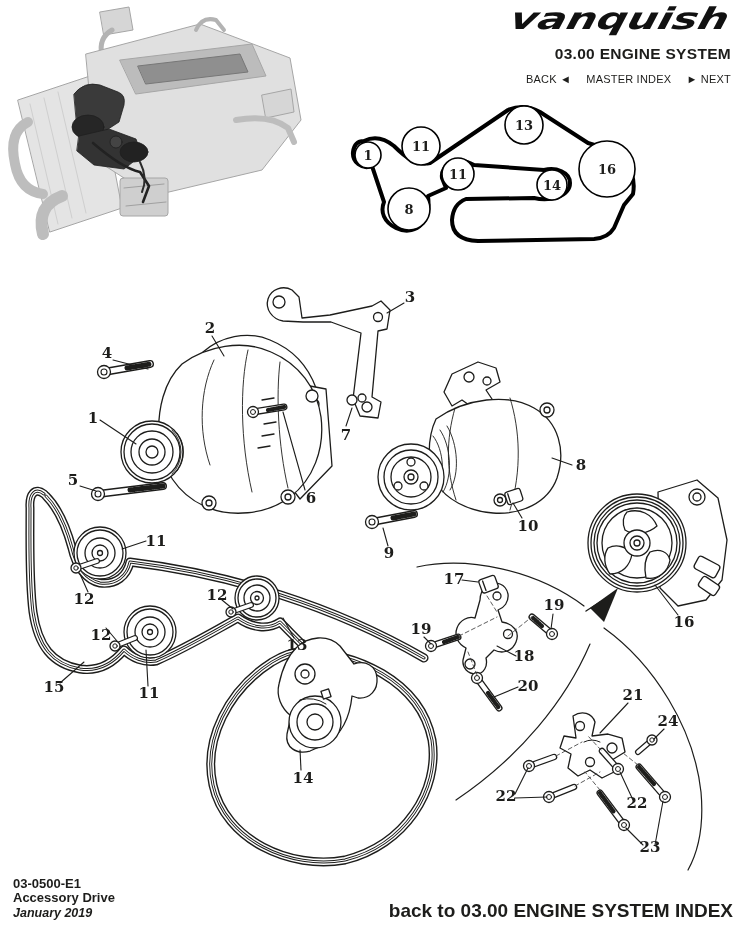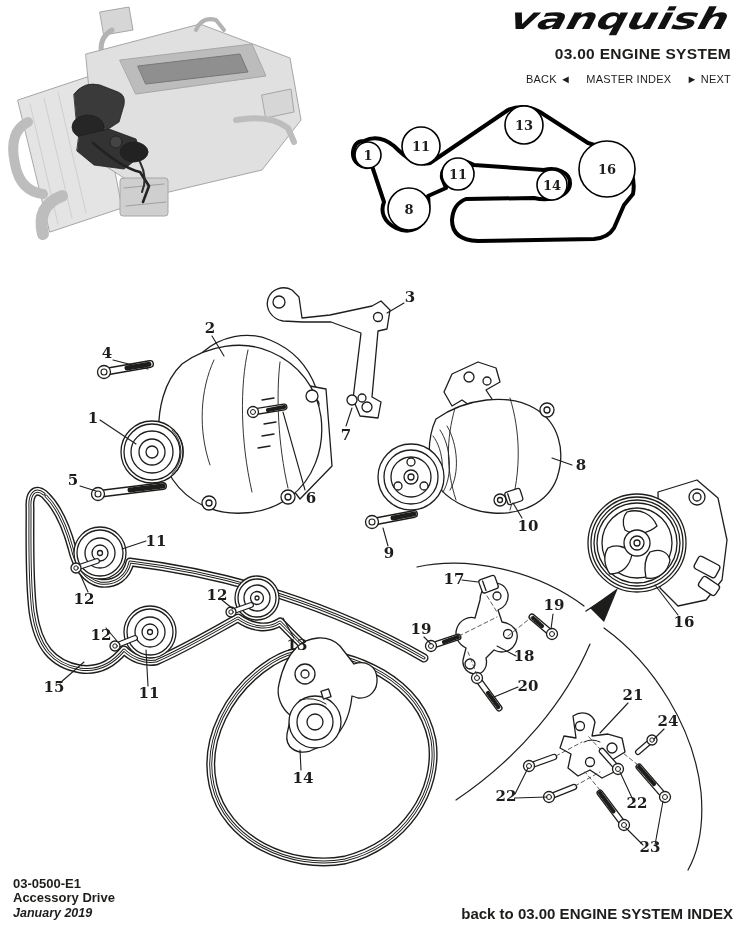--- a/index.html
+++ b/index.html
@@ -10,21 +10,21 @@
   .logo{height:36px;margin-top:2px;}
   .sec-title{font-size:15.5px;font-weight:bold;letter-spacing:.3px;margin-top:3px;}
   .nav{margin-top:10px;font-size:11px;font-weight:normal;letter-spacing:.2px;}
   .nav span{cursor:pointer;}
   .nav .gap{display:inline-block;width:12px;}
   
   .ftr-left{position:absolute;left:2px;bottom:5px;line-height:1.12;margin-left:11px;}
   .doc-num{font-size:13px;font-weight:bold;}
   .doc-title{font-size:13px;font-weight:bold;}
   .doc-date{font-size:12.5px;font-weight:bold;font-style:italic;}
-  .ftr-link{position:absolute;right:4px;bottom:3px;font-size:15px;font-weight:bold;cursor:pointer;text-align:center;}
+  .ftr-link{position:absolute;right:4px;bottom:3px;font-size:19px;font-weight:bold;cursor:pointer;text-align:center;}
   svg text.callout{font-family:"DejaVu Serif","Liberation Serif",serif;font-weight:bold;font-size:15px;fill:#1d1d1b;}
   svg text.bd{font-family:"DejaVu Serif","Liberation Serif",serif;font-weight:bold;font-size:13px;fill:#1d1d1b;}
   .lg{font-family:"DejaVu Sans",sans-serif;font-style:italic;font-weight:bold;}
 </style>
 </head>
 <body>
 
 <div class="page">
 
   <div class="hdr">

